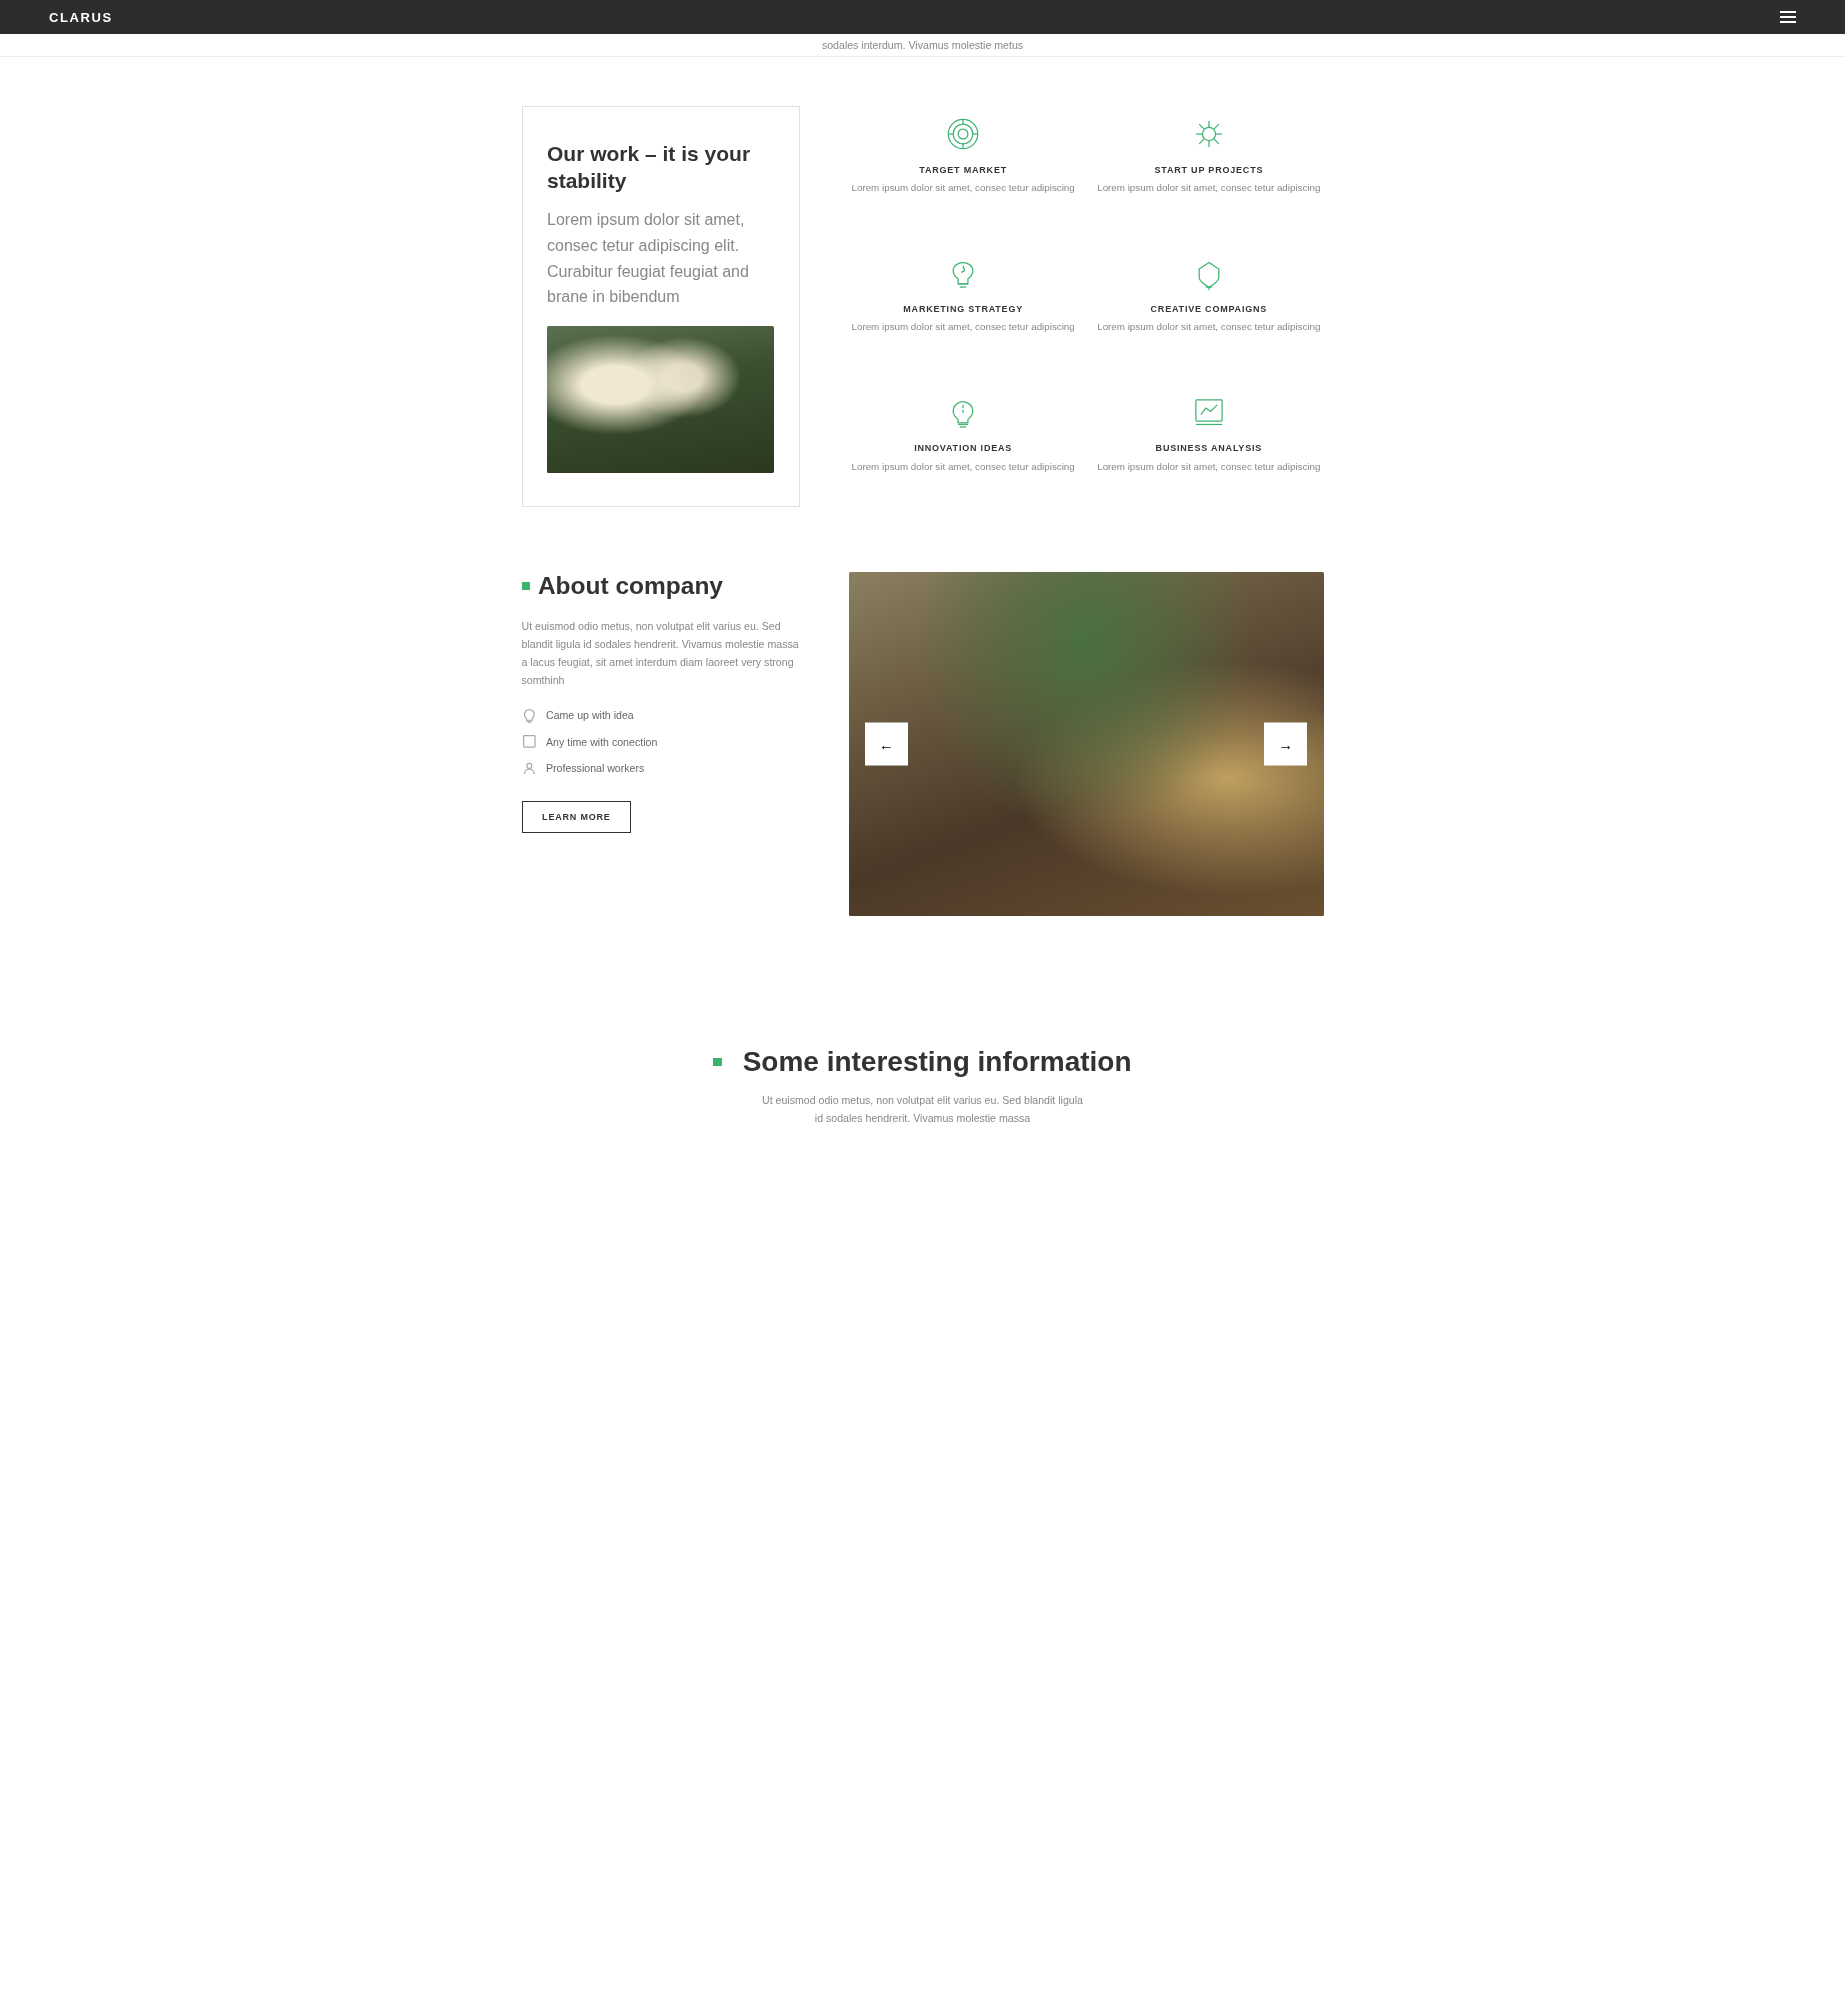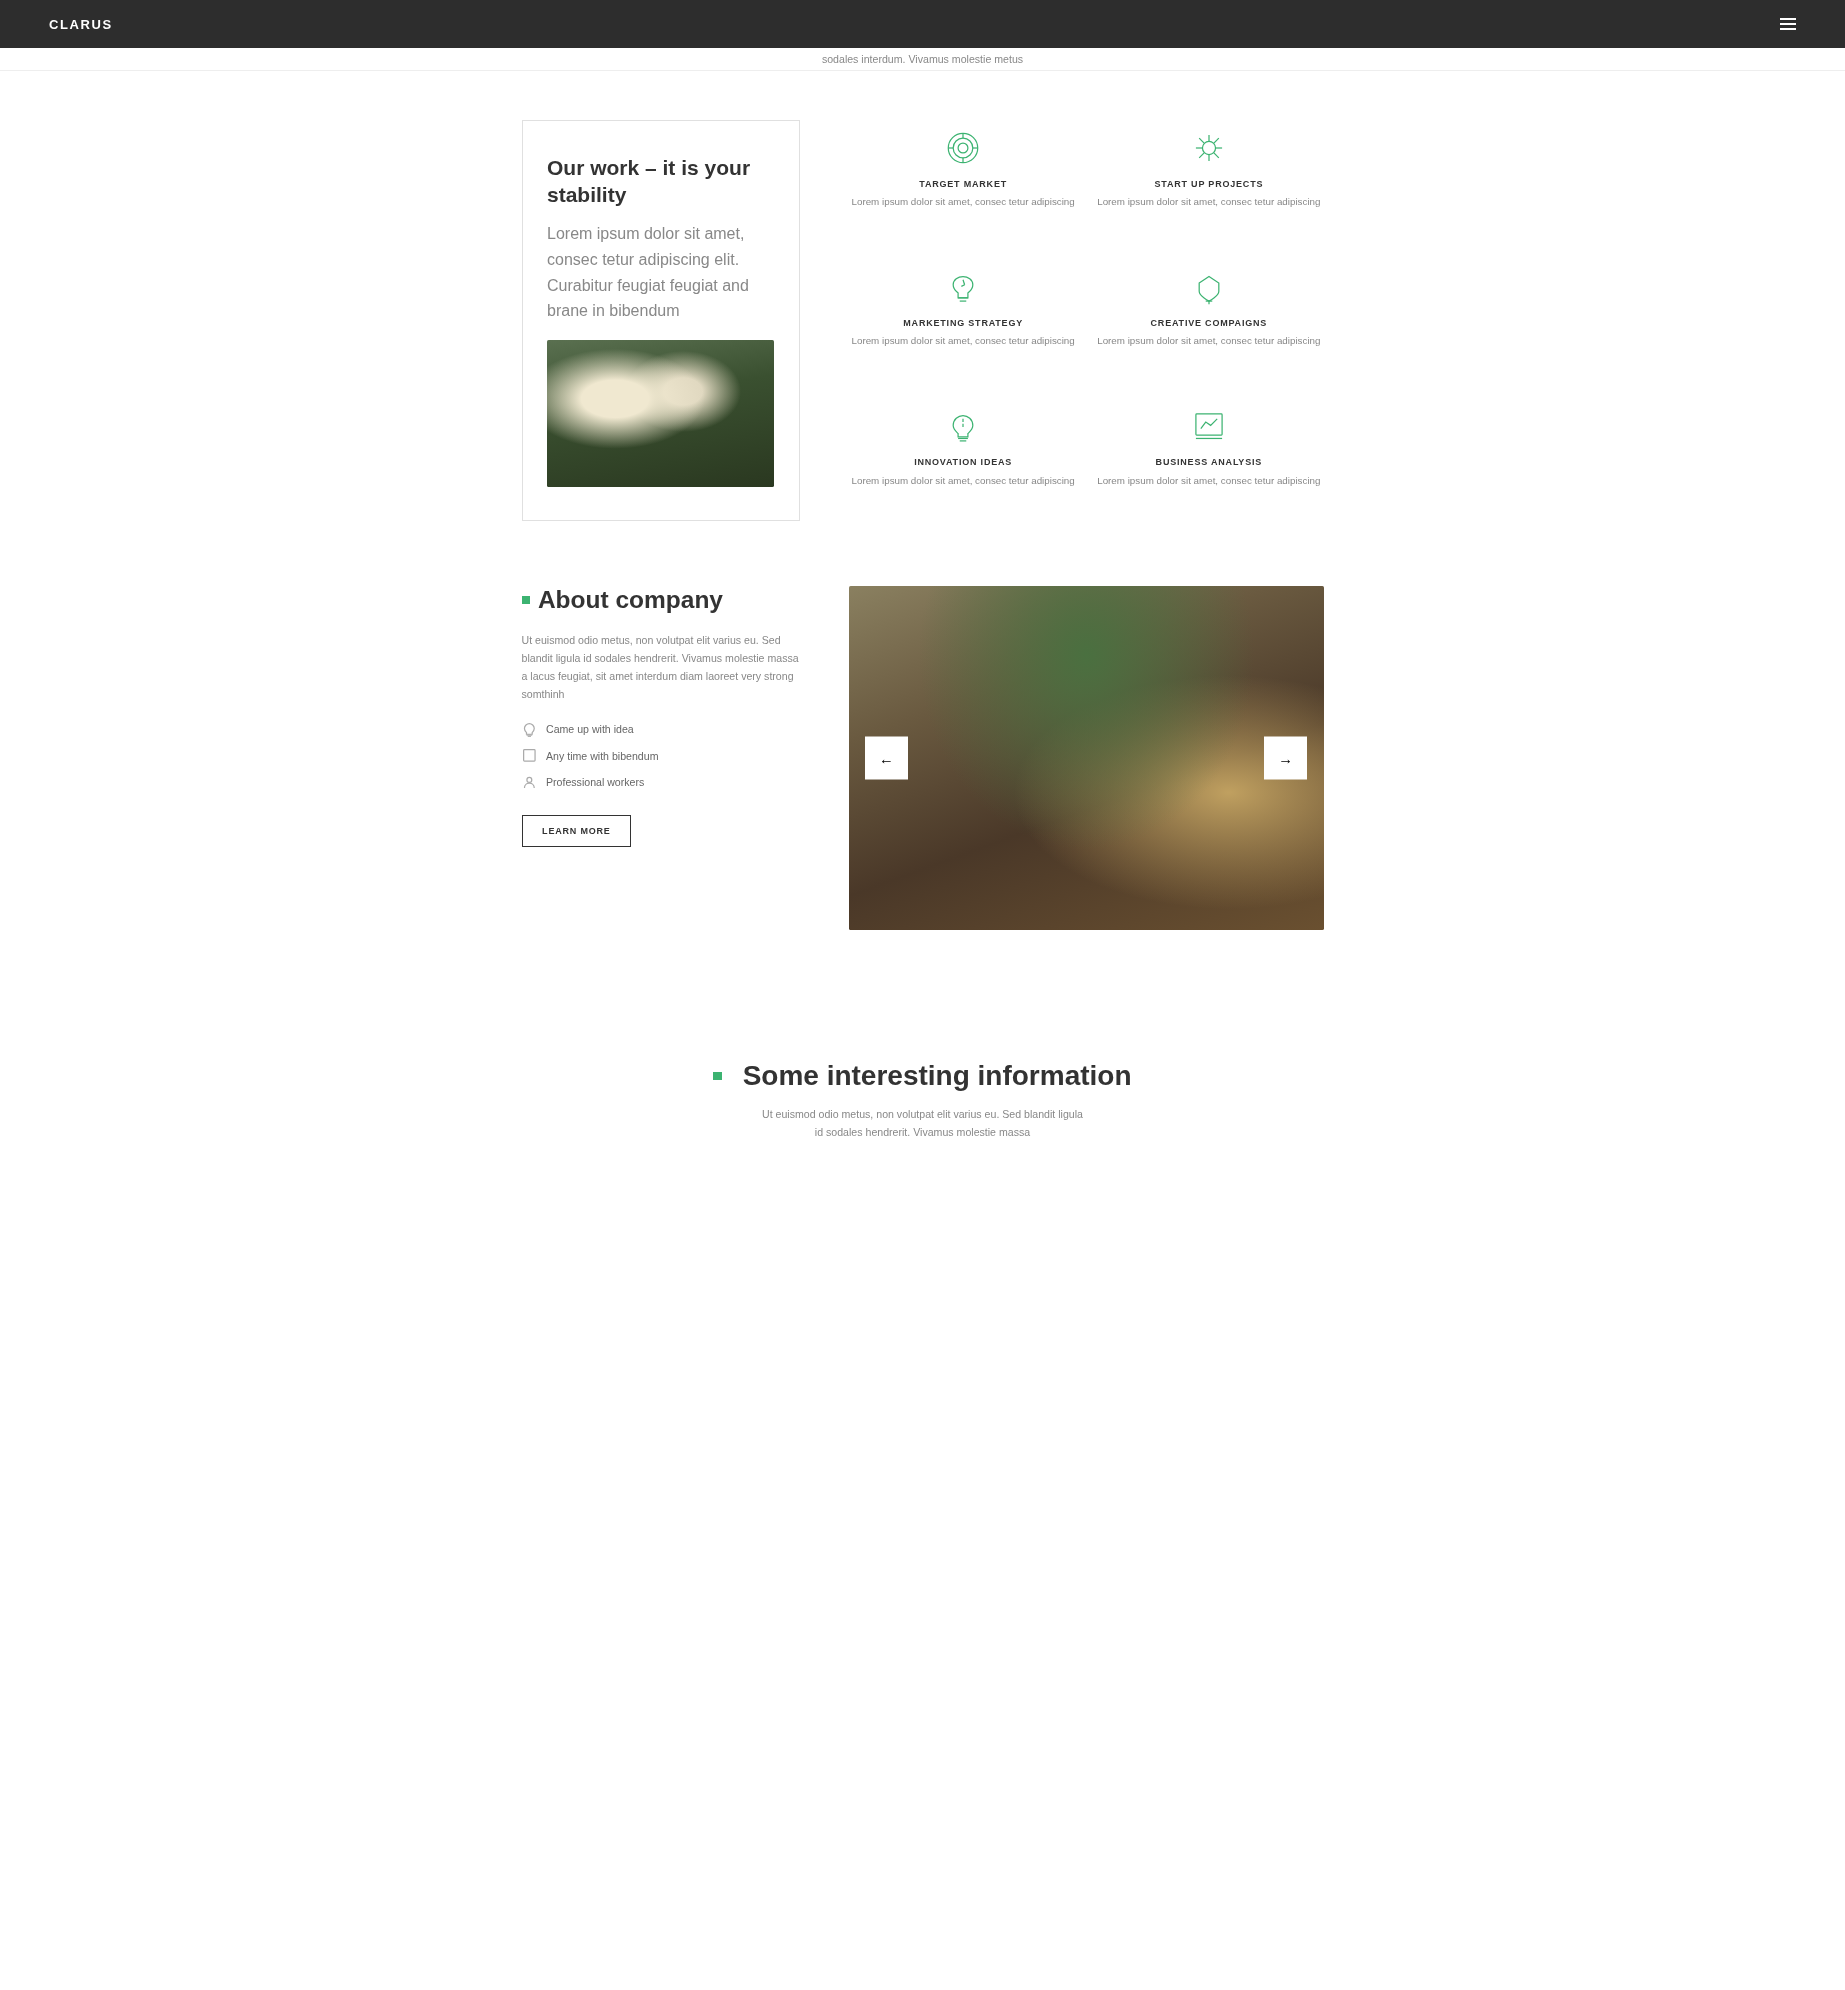--- a/index.html
+++ b/index.html
@@ -5,21 +5,21 @@
     * { box-sizing: border-box; margin: 0; padding: 0; }
     body { font-family: Arial, sans-serif; background: #fff; color: #333; }
 
     
     nav {
       background: #2d2d2d;
       display: flex;
       align-items: center;
       justify-content: space-between;
       padding: 0 49px;
-      height: 48px;
+      height: 34px;
     }
     .nav-logo {
       color: #fff;
       font-weight: bold;
       font-size: 13px;
       letter-spacing: 1.6px;
     }
     .nav-menu-icon {
       display: flex;
       flex-direction: column;
@@ -389,21 +389,21 @@
           </svg>
         </span>
         <span>Came up with idea</span>
       </li>
       <li>
         <span class="list-icon">
           <svg viewBox="0 0 18 18">
             <rect x="2" y="2" width="14" height="14" rx="1"></rect>
           </svg>
         </span>
-        <span>Any time with bibendum</span>
+        <span>Any time with conection</span>
       </li>
       <li>
         <span class="list-icon">
           <svg viewBox="0 0 18 18">
             <circle cx="9" cy="6" r="3"></circle>
             <path d="M3 16 C3 12 6 10 9 10 C12 10 15 12 15 16"></path>
           </svg>
         </span>
         <span>Professional workers</span>
       </li>

